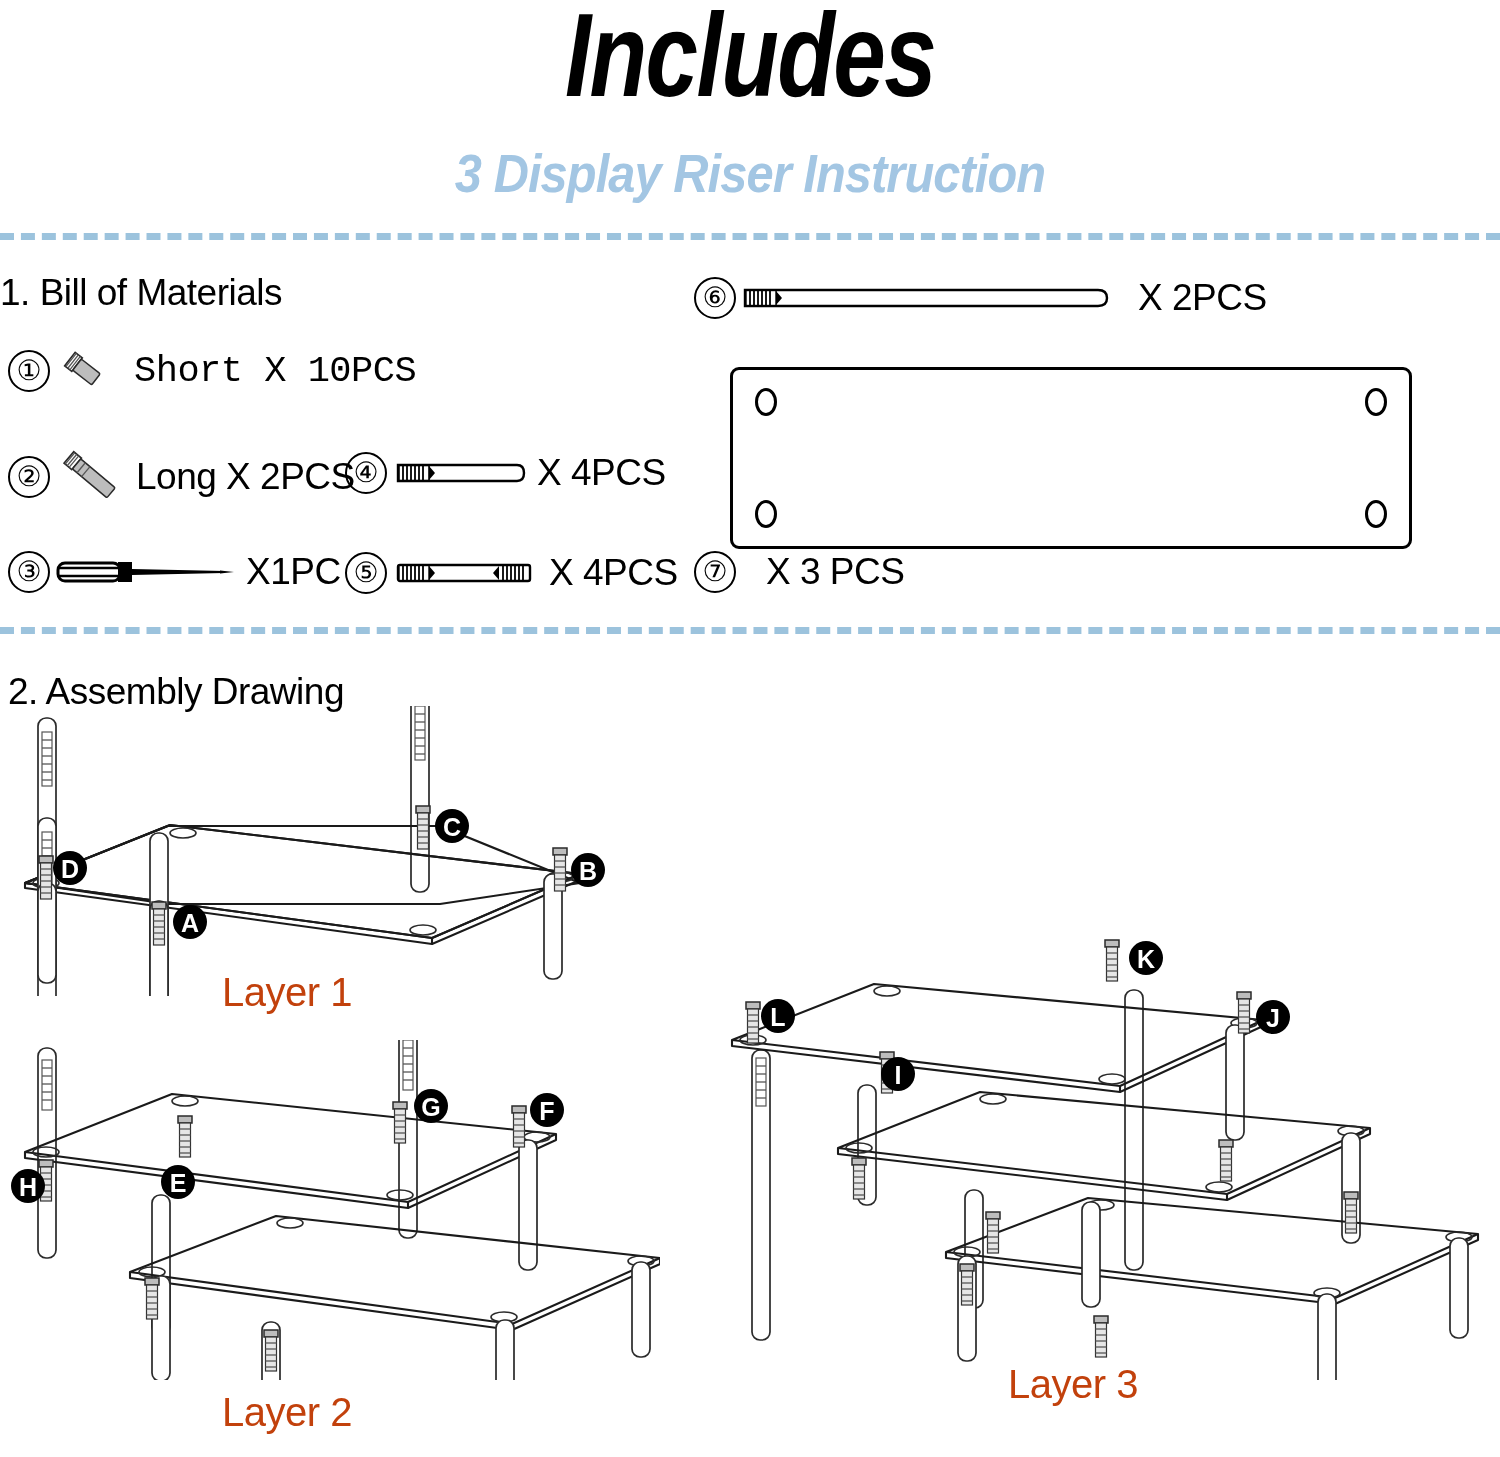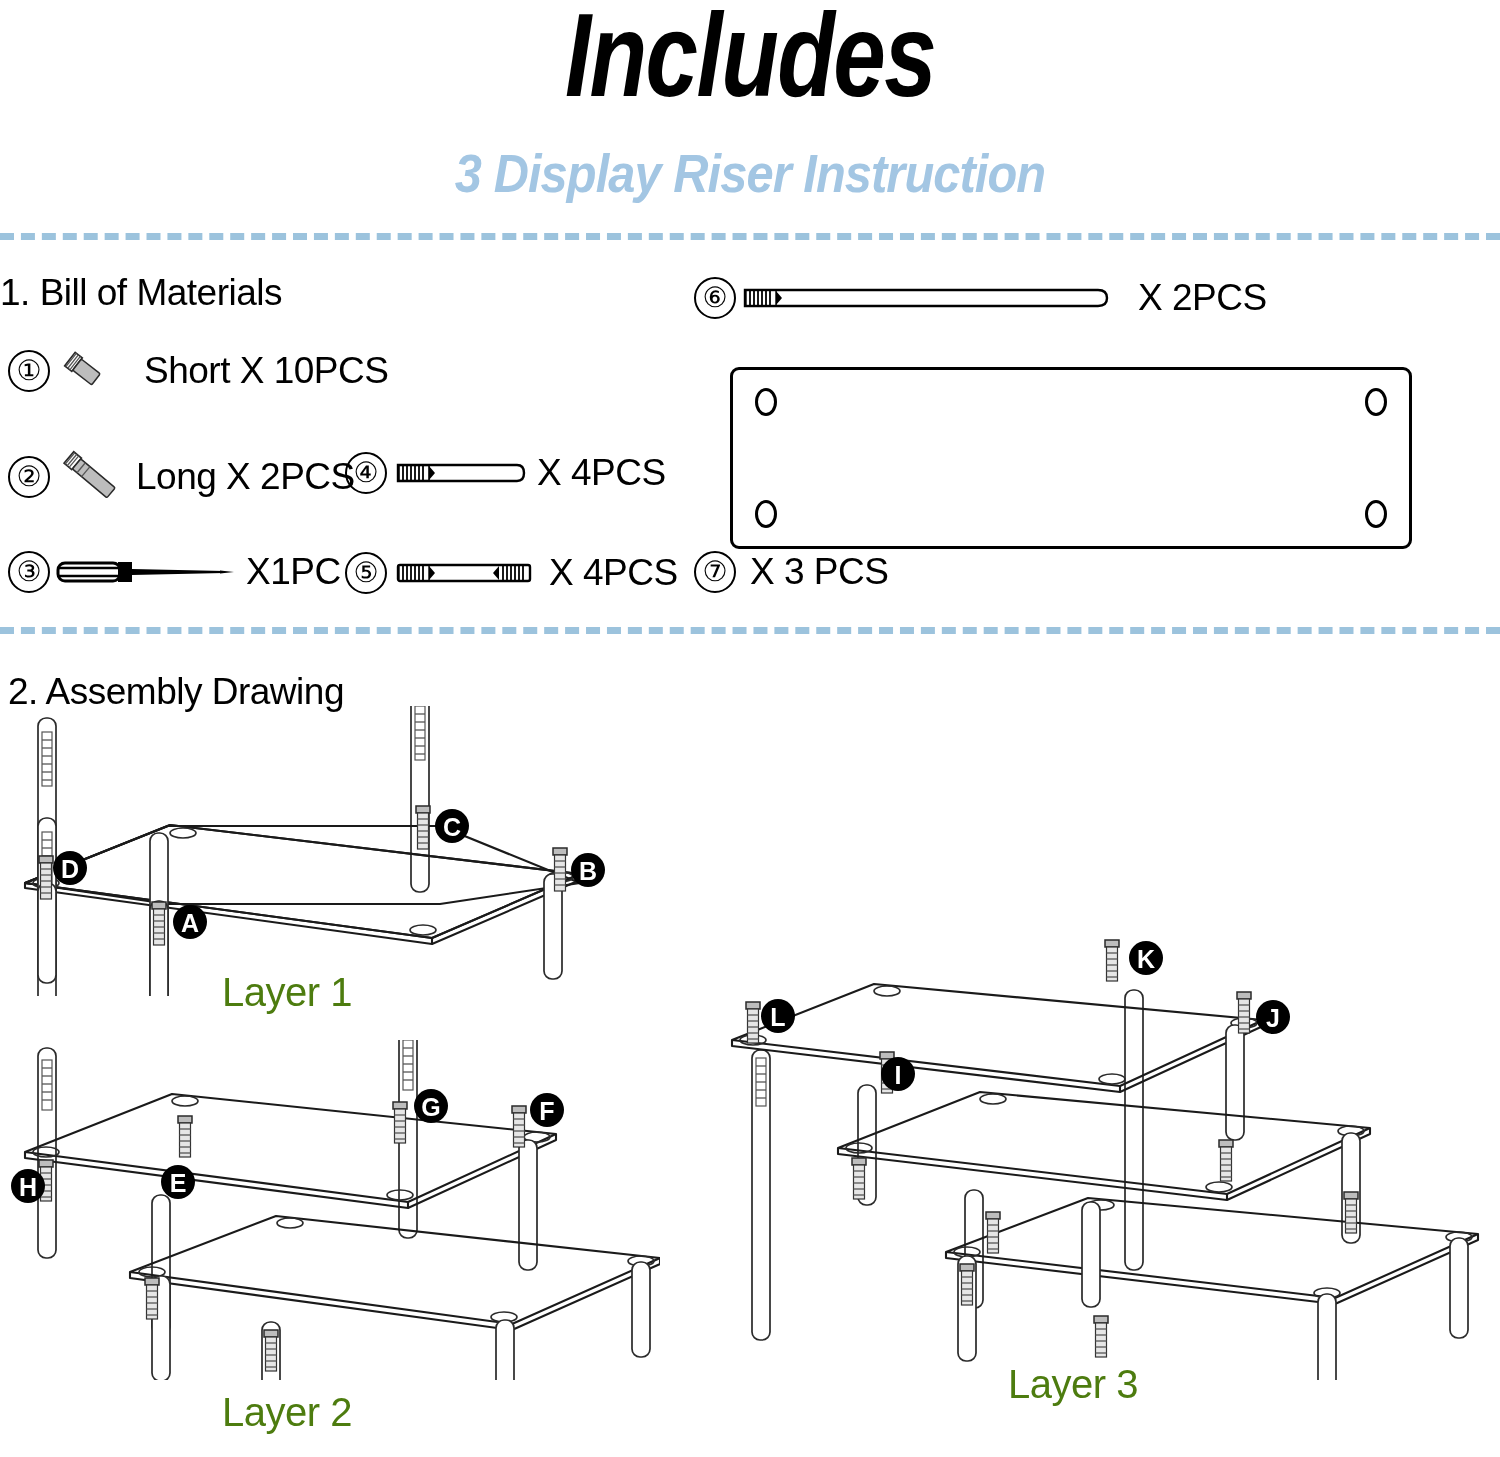--- a/index.html
+++ b/index.html
@@ -61,21 +61,21 @@
     top:367px;left:730px;width:676px;height:176px;
     border:3px solid #000;border-radius:9px;background:#fff;
   }
   .hole{
     position:absolute;width:16px;height:22px;
     border:3px solid #000;border-radius:50%;background:#fff;
   }
 
   
   .layer-cap{
-    font-size:40px;color:#4d7c0f;letter-spacing:-.5px;white-space:nowrap;
+    font-size:40px;color:#c2410c;letter-spacing:-.5px;white-space:nowrap;
   }
   #cap1{top:970px;left:222px;}
   #cap2{top:1390px;left:222px;}
   #cap3{top:1362px;left:1008px;}
 
   
   svg{display:block;}
   .ln{fill:none;stroke:#1a1a1a;stroke-width:2.1;stroke-linejoin:round;}
   .ln-thin{fill:none;stroke:#2a2a2a;stroke-width:1.6;}
   .part{fill:#ffffff;stroke:#2a2a2a;stroke-width:1.7;}
@@ -102,21 +102,21 @@
     <svg width="64" height="46" viewBox="0 0 64 46">
       <g transform="rotate(38 32 23)">
         <rect x="12" y="15" width="9" height="17" class="part"></rect>
         <line x1="13.5" y1="15" x2="13.5" y2="32" class="thread"></line>
         <line x1="16" y1="15" x2="16" y2="32" class="thread"></line>
         <line x1="18.5" y1="15" x2="18.5" y2="32" class="thread"></line>
         <rect x="21" y="16.5" width="24" height="14" rx="1.5" class="shade"></rect>
       </g>
     </svg>
   </span>
-  <span class="lbl" style="margin-left:26px;">Short X 10PCS</span>
+  <span class="lbl" style="margin-left:16px;font-family:Liberation Mono, monospace;">Short X 10PCS</span>
 </div>
 
 <div class="abs bom-row" id="bom2">
   <span class="num">②</span>
   <span style="margin-left:4px;">
     <svg width="78" height="54" viewBox="0 0 78 54">
       <g transform="rotate(40 39 27)">
         <rect x="8" y="20" width="10" height="15" class="part"></rect>
         <line x1="9.5" y1="20" x2="9.5" y2="35" class="thread"></line>
         <line x1="12" y1="20" x2="12" y2="35" class="thread"></line>
@@ -216,21 +216,21 @@
 
 <div class="abs" id="panel">
   <div class="hole" style="left:22px;top:18px;"></div>
   <div class="hole" style="right:22px;top:18px;"></div>
   <div class="hole" style="left:22px;bottom:18px;"></div>
   <div class="hole" style="right:22px;bottom:18px;"></div>
 </div>
 
 <div class="abs bom-row" id="bom7">
   <span class="num">⑦</span>
-  <span class="lbl" style="margin-left:14px;">X 3 PCS</span>
+  <span class="lbl" style="margin-left:30px;">X 3 PCS</span>
 </div>
 
 <div class="abs section-h" id="asm-heading">2. Assembly Drawing</div>
 
 <div class="abs" style="top:706px;left:0px;">
 <svg width="620" height="290" viewBox="0 0 620 290">
   <defs>
     <g id="rod1">
       <rect x="-9" y="0" width="18" height="200" rx="8" class="part"></rect>
       <rect x="-5" y="14" width="10" height="54" fill="#fff" stroke="#555" stroke-width="1.2"></rect>

